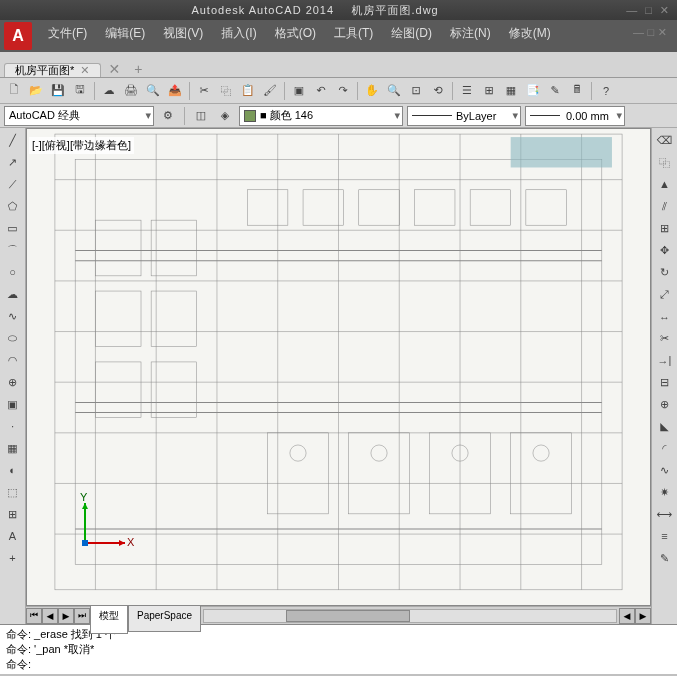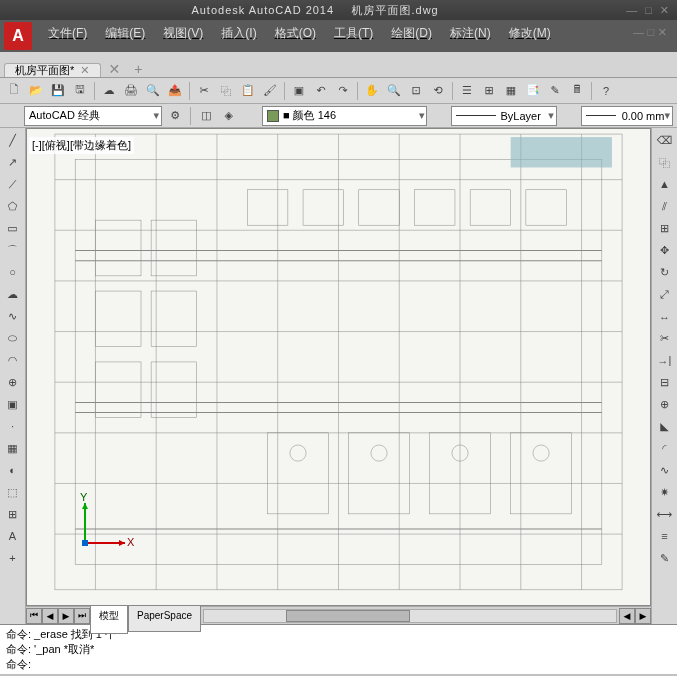--- a/index.html
+++ b/index.html
@@ -4,32 +4,32 @@
 <style>
 * { margin: 0; padding: 0; box-sizing: border-box; font-family: "Microsoft YaHei", SimSun, sans-serif; font-size: 11px; }
 body { width: 677px; height: 676px; background: #c0c0c0; overflow: hidden; }
 .titlebar { height: 20px; background: linear-gradient(#4a4a4a, #3a3a3a); color: #ddd; display: flex; align-items: center; padding: 0 4px; }
 .titlebar-text { flex: 1; text-align: center; font-size: 12px; letter-spacing: 1px; }
 .win-controls { display: flex; gap: 8px; margin-right: 4px; color: #888; font-size: 14px; }
 .win-controls span { cursor: pointer; }
 .menubar { background: #5a5a5a; padding: 2px 4px; display: flex; align-items: flex-start; }
 .logo { width: 28px; height: 28px; background: #c82020; color: #fff; display: flex; align-items: center; justify-content: center; font-weight: bold; font-size: 16px; margin-right: 8px; border-radius: 2px; }
 .menurows { display: flex; flex-direction: column; flex: 1; }
-.menurow { display: flex; gap: 2px; text-decoration: underline; }
+.menurow { display: flex; gap: 2px; }
 .menu-item { color: #ddd; padding: 3px 8px; cursor: pointer; font-size: 12px; }
 .doc-controls { color: #888; font-size: 13px; padding: 2px 6px; align-self: flex-start; }
 .tabbar { height: 26px; background: #d4d4d4; border-bottom: 1px solid #999; display: flex; align-items: flex-end; padding: 0 4px; gap: 2px; }
 .tab { height: 14px; background: #e8e8e8; border: 1px solid #aaa; border-bottom: none; border-radius: 3px 3px 0 0; padding: 3px 10px; display: flex; align-items: center; gap: 6px; font-size: 11px; }
 .tab-close { color: #888; cursor: pointer; }
 .tab-plus { color: #888; padding: 0 6px; font-size: 14px; cursor: pointer; }
 .toolbar { height: 26px; background: #d8d8d8; border-bottom: 1px solid #aaa; display: flex; align-items: center; padding: 2px 4px; gap: 2px; }
 .tbtn { width: 20px; height: 20px; display: flex; align-items: center; justify-content: center; color: #444; cursor: pointer; border-radius: 2px; }
 .tsep { width: 1px; height: 18px; background: #aaa; margin: 0 2px; }
 .propbar { height: 24px; background: #d8d8d8; border-bottom: 1px solid #aaa; display: flex; align-items: center; padding: 2px 4px; gap: 4px; }
-.combo { height: 20px; border: 1px solid #888; background: #fff; display: flex; align-items: center; padding: 0 4px; position: relative; margin-left: 20px; }
+.combo { height: 20px; border: 1px solid #888; background: #fff; display: flex; align-items: center; padding: 0 4px; position: relative; }
 .combo::after { content: '▾'; position: absolute; right: 2px; color: #666; }
 .workarea { display: flex; height: 496px; background: #d0d0d0; }
 .ltool { width: 26px; background: #d8d8d8; border-right: 1px solid #aaa; display: flex; flex-direction: column; align-items: center; padding: 2px 0; gap: 2px; }
 .rtool { width: 26px; background: #d8d8d8; border-left: 1px solid #aaa; display: flex; flex-direction: column; align-items: center; padding: 2px 0; gap: 2px; }
 .canvas-wrap { flex: 1; display: flex; flex-direction: column; position: relative; }
 .canvas { flex: 1; background: #f5f5f2; position: relative; overflow: hidden; border: 1px solid #888; }
 .viewlabel { position: absolute; top: 8px; left: 2px; background: rgba(255,255,255,0.8); padding: 1px 3px; font-size: 11px; z-index: 10; }
 .drawing { position: absolute; inset: 0; }
 .drawing svg { width: 100%; height: 100%; }
 .ucs { position: absolute; bottom: 50px; left: 48px; z-index: 10; }
@@ -120,21 +120,21 @@
 </div>
 
 <div class="propbar">
   <div class="combo" style="width:150px">
       <span>AutoCAD 经典</span>
     </div>
   <div class="tbtn">⚙</div>
   <div class="tsep"></div>
   <div class="tbtn">◫</div>
   <div class="tbtn">◈</div>
-  <div class="combo" style="width:180px">
+  <div class="combo" style="width:164px">
       <span class="colorbox" style="background:#7a9a5a"></span>
       <span>■ 颜色 146</span>
     </div>
   <div class="combo" style="width:114px">
       <span style="border-top:1px solid #333;width:40px;display:inline-block;margin-right:4px"></span>
       <span>ByLayer</span>
     </div>
   <div class="combo" style="width:100px;text-align:left">
       <span style="border-top:1px solid #333;width:30px;display:inline-block;margin-right:6px"></span>
       <span>0.00 mm</span>

